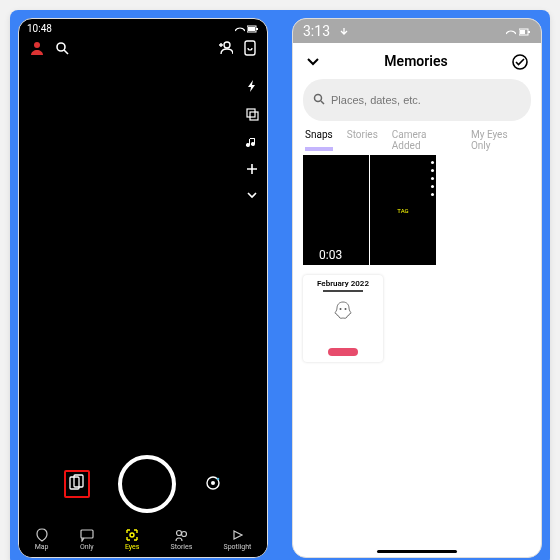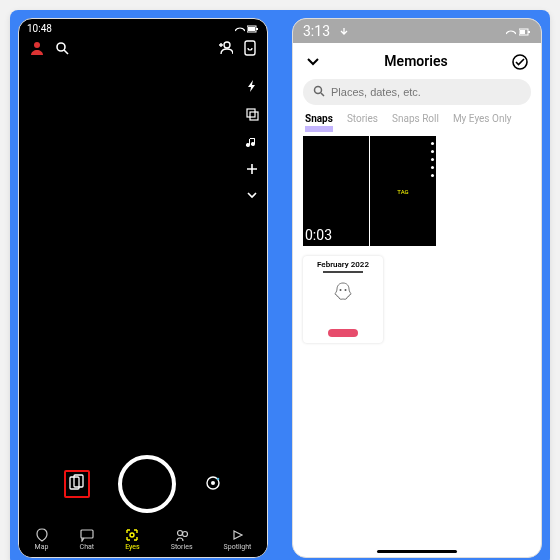--- a/index.html
+++ b/index.html
@@ -104,49 +104,49 @@
     padding: 10px 12px 6px 12px;
   }
   .title-right { font-size: 14px; font-weight: 600; text-align: center; flex: 1; }
   .search-right {
     margin: 0 10px 8px 10px;
     background: #eee;
     border-radius: 20px;
     display: flex;
     align-items: center;
     gap: 6px;
-    padding: 6px 10px;
+    padding: 14px 10px;
     color: #444;
   }
   .search-right input {
     border: none; background: transparent; flex: 1; font-size: 11px; color: #444;
     outline: none;
   }
   .tabs-right {
     display: flex;
     gap: 14px;
     padding: 0 12px 4px 12px;
     font-size: 10px;
     color: #aaa;
   }
   .tabs-right .tab.active {
-    color: #000; font-weight: 700; border-bottom: 6px solid #c4b5fd; padding-bottom: 2px;
+    color: #000; font-weight: 400; border-bottom: 4px solid #c4b5fd; padding-bottom: 2px;
   }
   .section-hdr {
     font-size: 9px; font-weight: 600; padding: 6px 12px 4px 12px;
   }
   .thumb-row {
     display: flex; gap: 1px; padding: 0 10px;
   }
   .thumb {
     width: 66px; height: 110px; background: #000; position: relative;
     font-size: 7px; color: #fff;
   }
   .thumb .dur {
-    position: absolute; left: 2px; bottom: 3px; font-size: 14px;
+    position: absolute; left: 16px; bottom: 3px; font-size: 12px;
   }
   .thumb .tg {
     position: absolute; left: 50%; top: 50%; transform: translate(-50%,-50%);
     color: #ff0; font-size: 6px;
   }
   .thumb .doticons {
     position: absolute; right: 2px; top: 6px;
     display: flex; flex-direction: column; gap: 5px;
   }
   .thumb .doticons span {
@@ -272,21 +272,21 @@
         <svg width="14" height="14" viewBox="0 0 14 14">
             <path d="M7 1C4 1 2 3 2 6c0 4 5 7 5 7s5-3 5-7c0-3-2-5-5-5z" stroke="#ccc" fill="none" stroke-width="1.2"></path>
           </svg>
         <span>Map</span>
       </div>
       <div class="nav-item">
         <svg width="14" height="14" viewBox="0 0 14 14">
             <rect x="1" y="2" width="12" height="8" rx="1" stroke="#ccc" fill="none" stroke-width="1.2"></rect>
             <path d="M4 10l-2 3v-3" stroke="#ccc" fill="none" stroke-width="1.2"></path>
           </svg>
-        <span>Chat</span>
+        <span>Only</span>
       </div>
       <div class="nav-item active">
         <svg width="14" height="14" viewBox="0 0 14 14">
             <path d="M2 2h3M2 2v3M12 2H9M12 2v3M2 12h3M2 12V9M12 12H9M12 12V9" stroke="#fffc00" fill="none" stroke-width="1.4"></path>
             <circle cx="7" cy="7" r="2" stroke="#fffc00" fill="none" stroke-width="1.4"></circle>
           </svg>
         <span>Eyes</span>
       </div>
       <div class="nav-item">
         <svg width="14" height="14" viewBox="0 0 14 14">
@@ -347,21 +347,21 @@
             <circle cx="5" cy="5" r="3.5" stroke="#666" fill="none" stroke-width="1.5"></circle>
             <line x1="8" y1="8" x2="11" y2="11" stroke="#666" stroke-width="1.5"></line>
           </svg>
       </span>
       <input placeholder="Places, dates, etc." style="">
     </div>
 
     <div class="tabs-right">
       <span class="tab active">Snaps</span>
       <span class="tab">Stories</span>
-      <span class="tab">Snaps Roll</span>
+      <span class="tab">Camera Added</span>
       <span class="tab">My Eyes Only</span>
     </div>
 
     <div class="thumb-row">
       <div class="thumb">
         <span class="dur">0:03</span>
       </div>
       <div class="thumb">
         <span class="tg">TAG</span>
         <div class="doticons">

